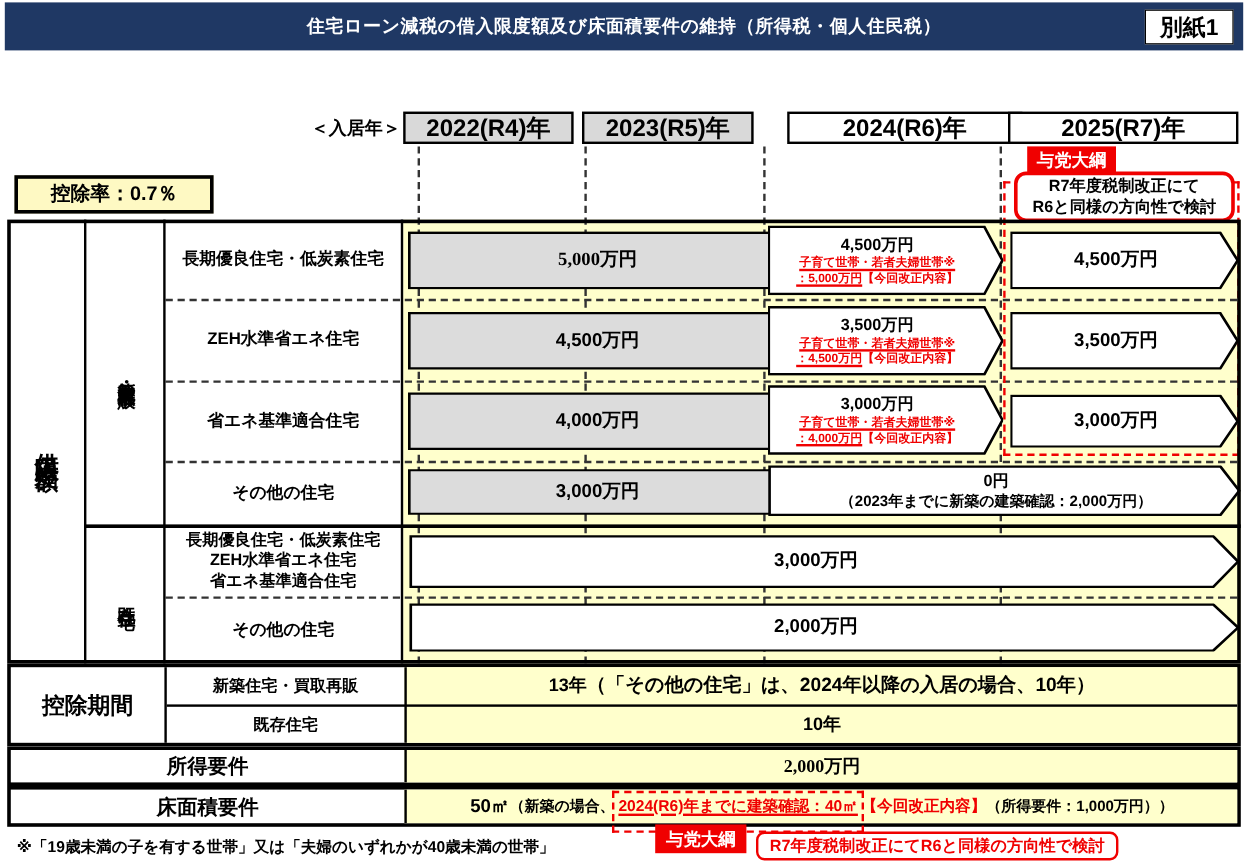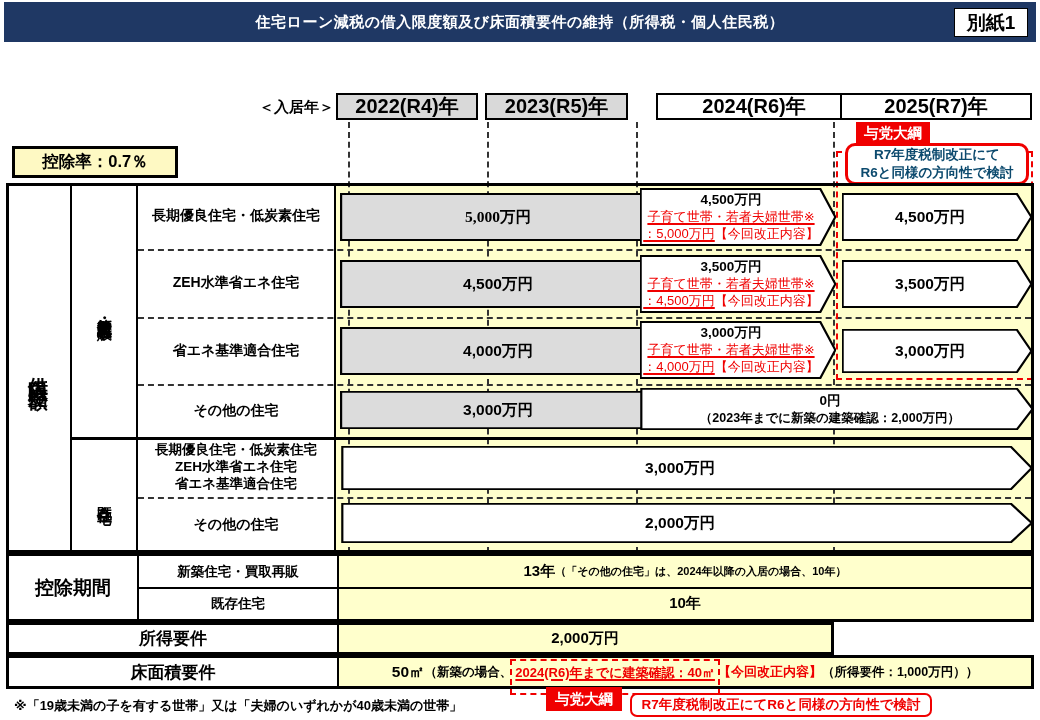--- a/index.html
+++ b/index.html
@@ -28,41 +28,41 @@
   .dashh{border-top:2px dashed #333;height:0;z-index:1;}
   .solidv{background:#000;width:2px;z-index:2;}
   .solidh{background:#000;z-index:2;}
   
   .rate-box{left:12px;top:146px;width:166px;height:32px;background:#fef9c3;border:3px solid #000;
             font-size:16.5px;font-weight:bold;z-index:5;}
   
   .rp-badge-top{left:856px;top:122px;width:74px;height:22px;background:#f00000;color:#fff;
                 font-size:14.5px;font-weight:bold;z-index:6;}
   .rp-note-top{left:845px;top:143px;width:184px;height:42px;background:#fff;border:3px solid #f00000;
-               border-radius:10px;color:#0c4a6e;font-size:13.5px;font-weight:bold;line-height:1.35;
+               border-radius:10px;color:#000000;font-size:13.5px;font-weight:bold;line-height:1.35;
                z-index:5;text-align:center;}
   .red-dash-rect{left:836px;top:151px;width:197px;height:229px;border:2.5px dashed #f00000;z-index:2;}
   
   .tbl-bg-white{left:6px;top:183px;width:330px;height:370px;background:#fff;z-index:0;}
   .tbl-bg-yellow{left:336px;top:183px;width:698px;height:370px;background:#ffffcc;z-index:0;}
   .tbl-border{left:6px;top:183px;width:1028px;height:370px;border:3px solid #000;z-index:7;pointer-events:none;}
   .vlabel{writing-mode:vertical-rl;text-orientation:upright;font-weight:bold;z-index:3;}
   .rowlab{left:138px;width:196px;font-size:14px;font-weight:bold;text-align:center;z-index:3;line-height:1.25;}
   
   .arrow{z-index:3;}
   .arrow svg{position:absolute;left:0;top:0;width:100%;height:100%;}
   .arrow polygon{stroke:#000;stroke-width:2.2;vector-effect:non-scaling-stroke;}
   .arrow.gray polygon{fill:#dcdcdc;}
   .arrow.white polygon{fill:#ffffff;}
   .atext{position:absolute;left:0;top:0;right:14px;bottom:0;display:flex;flex-direction:column;
          align-items:center;justify-content:center;line-height:1.3;}
   .aval{font-size:15.5px;font-weight:bold;}
   .aval2{font-size:13.5px;font-weight:bold;}
   .asmall{font-size:12.5px;font-weight:bold;}
-  .redline{font-size:13px;font-weight:normal;}
+  .redline{font-size:10px;font-weight:bold;}
   
   .band{border:3px solid #000;background:#fff;z-index:4;}
   .band .yellow{position:absolute;background:#ffffcc;}
   .band-lab{font-weight:bold;}
   
   .fbox{position:relative;padding:0 3px;}
   .fbox::after{content:"";position:absolute;left:-2px;right:-2px;top:-4px;bottom:-13px;
                border:2.5px dashed #f00000;}
   
   .footnote{left:14px;top:697px;font-size:13px;font-weight:bold;z-index:5;text-align:center;}
@@ -249,27 +249,27 @@
 
   <div class="abs band" style="left:6px;top:553px;width:1028px;height:69px;">
     <div class="yellow" style="left:328px;top:0;right:0;bottom:0;"></div>
     <div class="abs" style="left:128px;top:0;width:2px;height:63px;background:#000;"></div>
     <div class="abs" style="left:328px;top:0;width:2px;height:63px;background:#000;"></div>
     <div class="abs" style="left:130px;top:31px;right:0;height:1.5px;background:#000;"></div>
     <div class="abs flexc band-lab" style="left:0;top:0;width:128px;height:63px;font-size:19px;">控除期間</div>
     <div class="abs flexc band-lab" style="left:130px;top:0;width:198px;height:31px;font-size:13.5px;">新築住宅・買取再販</div>
     <div class="abs flexc" style="left:330px;top:0;right:0;height:31px;">
       <span class="b" style="font-size:15px;">13年</span>
-      <span class="b" style="font-size:11px;">（「その他の住宅」は、2024年以降の入居の場合、10年）</span>
+      <span class="b" style="font-size:16px;">（「その他の住宅」は、2024年以降の入居の場合、10年）</span>
     </div>
     <div class="abs flexc band-lab" style="left:130px;top:32px;width:198px;height:31px;font-size:13.5px;">既存住宅</div>
     <div class="abs flexc b" style="left:330px;top:32px;right:0;height:31px;font-size:15px;">10年</div>
   </div>
 
-  <div class="abs band" style="left:6px;top:622px;width:828px;height:33px;">
+  <div class="abs band" style="left:6px;top:622px;width:1028px;height:33px;font-family:Liberation Serif, serif;">
     <div class="yellow" style="left:328px;top:0;right:0;bottom:0;"></div>
     <div class="abs" style="left:328px;top:0;width:2px;height:27px;background:#000;"></div>
     <div class="abs flexc band-lab" style="left:0;top:0;width:328px;height:27px;font-size:17px;">所得要件</div>
     <div class="abs flexc b" style="left:330px;top:0;right:0;height:27px;font-size:15px;">2,000万円</div>
   </div>
 
   <div class="abs band" style="left:6px;top:655px;width:1028px;height:34px;">
     <div class="yellow" style="left:328px;top:0;right:0;bottom:0;"></div>
     <div class="abs" style="left:328px;top:0;width:2px;height:28px;background:#000;"></div>
     <div class="abs flexc band-lab" style="left:0;top:0;width:328px;height:28px;font-size:17px;">床面積要件</div>

